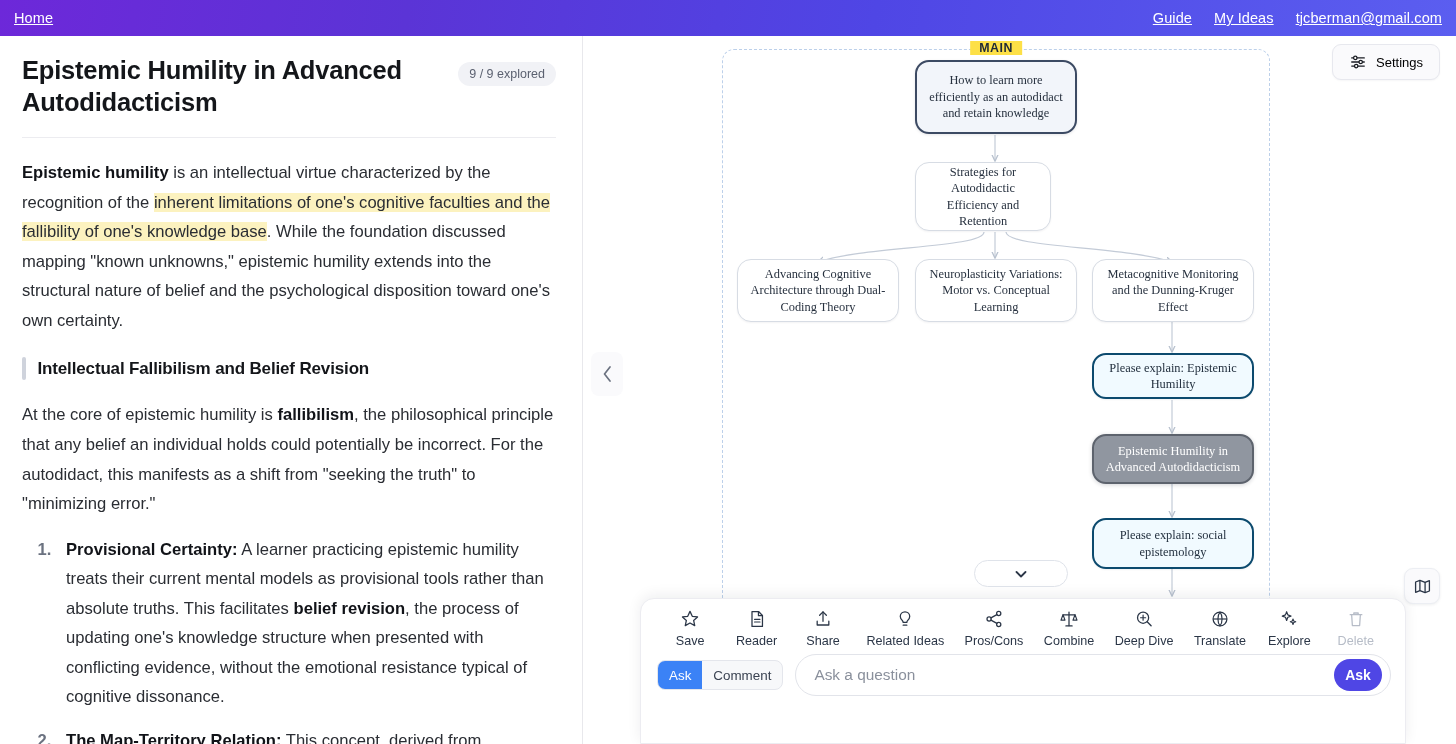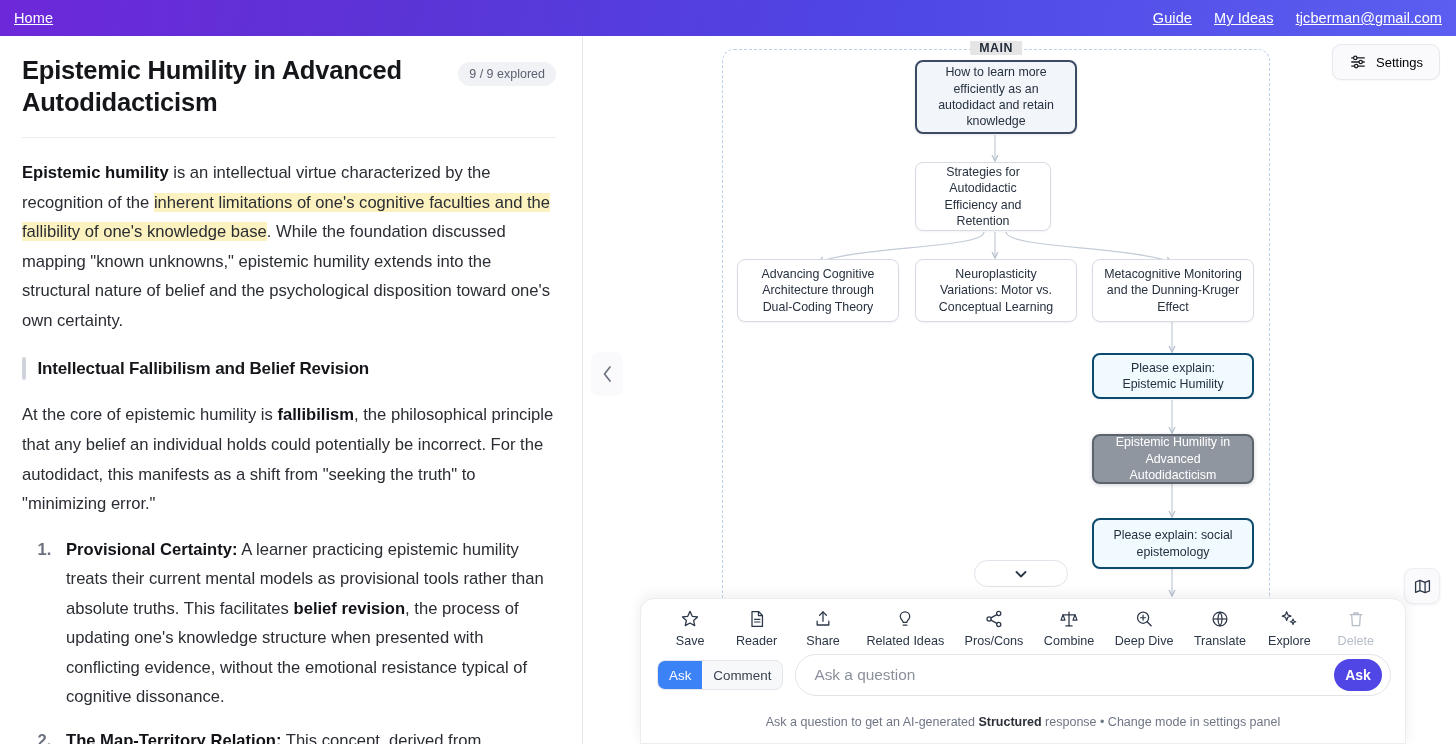--- a/index.html
+++ b/index.html
@@ -82,35 +82,36 @@
     width: 872px; height: 708px;
     background: #ffffff; overflow: hidden;
   }
   .map-group {
     position: absolute; left: 138px; top: 13px;
     width: 548px; height: 620px;
     border: 1.6px dashed #bcd0ea; border-radius: 12px;
   }
   .map-group-label {
     position: absolute; top: -9px; left: 50%; transform: translateX(-50%);
-    background: #e5e5e5; padding: 0 9px;
+    background: #fde047; padding: 0 9px;
     font-size: 12.4px; font-weight: bold; color: #1f2937; letter-spacing: .5px;
   }
 
   .node {
     position: absolute;
-    border-radius: 8px;
+    border-radius: 14px;
     display: flex; align-items: center; justify-content: center;
     text-align: center;
     font-size: 12.4px; line-height: 1.32;
     padding: 6px 10px;
     color: #27313f;
     background: #ffffff;
     border: 1.2px solid #d7dce4;
     box-shadow: 0 1px 2px rgba(16,24,40,.05);
+    font-family: Liberation Serif, serif;
   }
   .node.root {
     background: #f2f5fa; border: 2px solid #3c4a63;
     box-shadow: 0 1px 3px rgba(16,24,40,.10);
   }
   .node.blue {
     background: #f1faff; border: 2px solid #0c4a6e; color: #23303f;
   }
   .node.active {
     background: #9096a0; border: 2px solid #5d636d; color: #ffffff;
@@ -411,14 +412,13 @@
       <div class="seg active">Ask</div>
       <div class="seg">Comment</div>
     </div>
 
     <div class="askinput">
       <input type="text" placeholder="Ask a question" style="">
       <div class="ask-go">Ask</div>
     </div>
   </div>
 
-  <div class="hint"><span>Ask a question to get an AI-generated </span><b>Structured</b><span> response • Change mode in settings panel</span></div>
 </div>
 
 </body></html>

